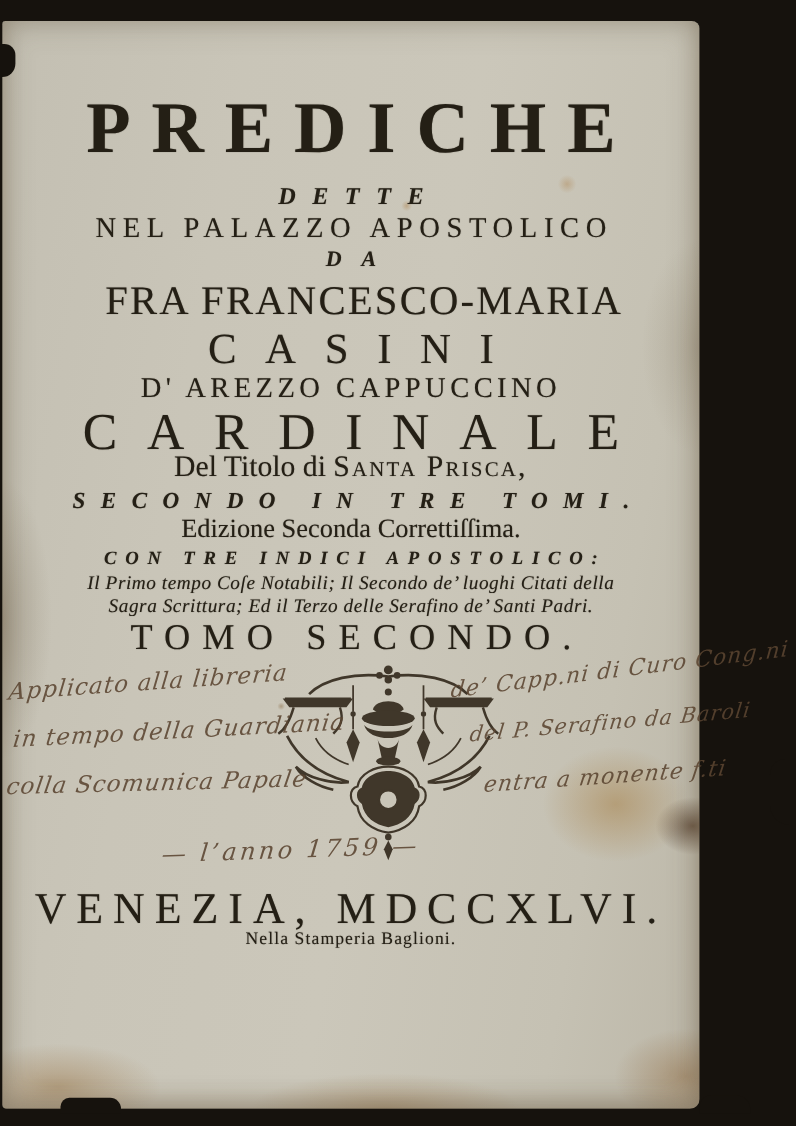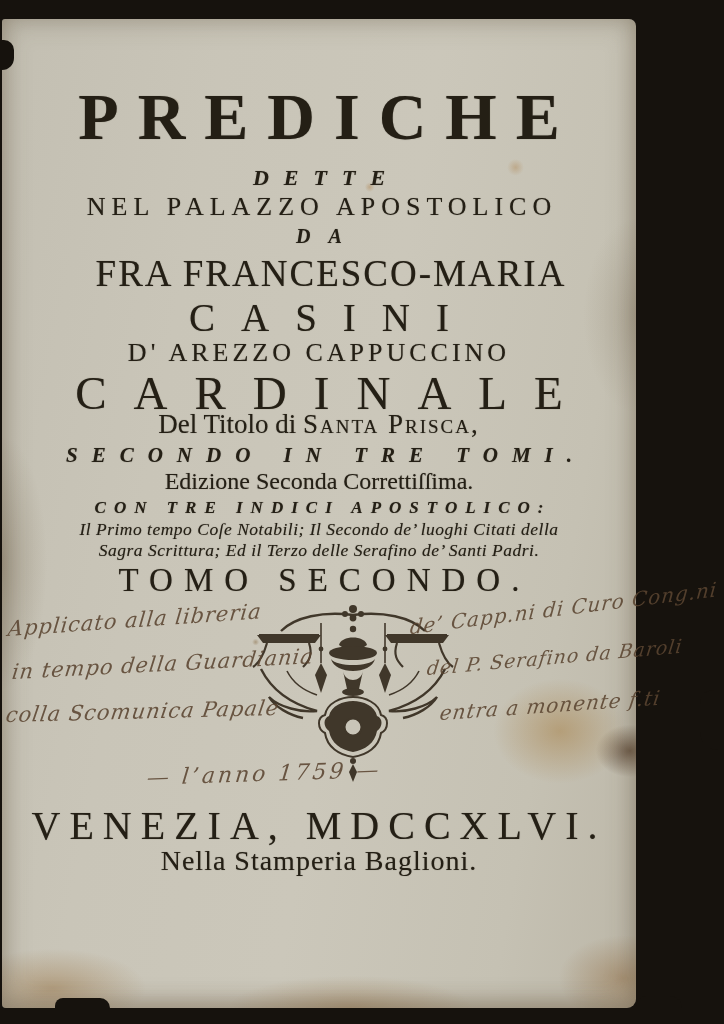--- a/index.html
+++ b/index.html
@@ -43,21 +43,21 @@
   .t-auth4   {top:347px; font-size:47px;font-weight:400;letter-spacing:27px;text-indent:27px;}
   .t-titolo  {top:390px; font-size:27px;font-weight:400;}
   .t-titolo .sc{font-variant:small-caps;letter-spacing:2px;}
   .t-divise  {top:424px; font-size:21px;font-weight:700;letter-spacing:14px;text-indent:14px;}
   .t-edizione{top:449px; font-size:24px;font-weight:400;}
   .t-indhead {top:479px; font-size:17px;font-weight:700;letter-spacing:8px;text-indent:8px;}
   .t-ind1    {top:500px; font-size:17.5px;font-weight:400;letter-spacing:.5px;}
   .t-ind2    {top:521px; font-size:17.5px;font-weight:400;letter-spacing:.5px;}
   .t-tomo    {top:543px; font-size:33px;font-weight:400;letter-spacing:11px;text-indent:11px;}
   .t-city    {top:783px; font-size:40px;font-weight:400;letter-spacing:9px;}
-  .t-printer {top:826px; font-size:28px;font-weight:400;letter-spacing:1px;}
+  .t-printer {top:826px; font-size:16px;font-weight:400;letter-spacing:1px;}
   .t-license {top:856px; font-size:14px;font-weight:700;letter-spacing:5px;}
   .hw{
     position:absolute;color:#5b4531;white-space:nowrap;
     font-family:"DejaVu Serif","Liberation Serif",serif;
     font-style:italic;font-size:21px;letter-spacing:1px;
     transform-origin:left center;opacity:.88;
   }
   .hw-l1{left:6px;  top:598px; transform:rotate(-4deg) skewX(-10deg);}
   .hw-l2{left:10px; top:641px; transform:rotate(-3deg) skewX(-10deg);}
   .hw-l3{left:4px;  top:684px; transform:rotate(-1.5deg) skewX(-10deg);}

